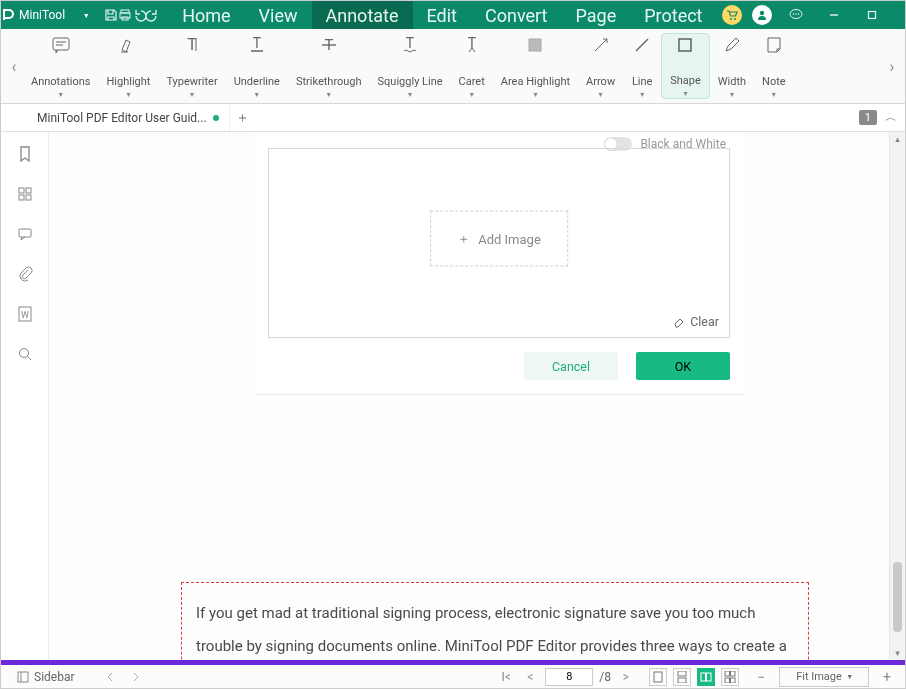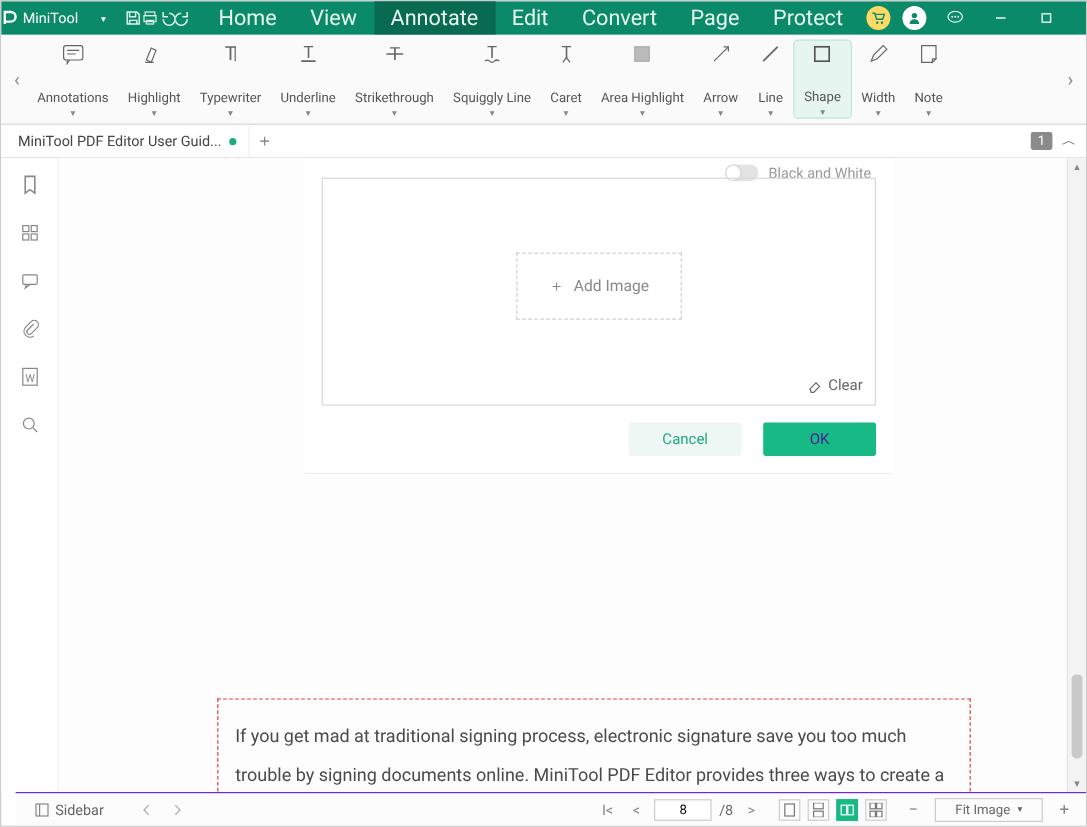--- a/index.html
+++ b/index.html
@@ -22,21 +22,21 @@
 
 .ribbon { height: 75px; border-bottom: 1px solid #d9d9d9; display:flex; align-items:center; padding: 0 4px; position:relative; background:#fafafa;}
 .ribbon .rbtn { display:flex; flex-direction:column; align-items:center; justify-content:center; height:66px; padding: 0 8px; cursor:pointer; font-size:11px; color:#555; border-radius:4px; position:relative;}
 .ribbon .rbtn.selected { background:#e6f5f0; border:1px solid #bfe6d9;}
 .ribbon .rbtn .ric { height:26px; display:flex; align-items:center; justify-content:center; color:#555;}
 .ribbon .rbtn .cap { margin-top:18px;}
 .ribbon .rbtn .dd { font-size:8px; color:#888; margin-top:2px;}
 .ribbon .navarr { width:18px; display:flex; align-items:center; justify-content:center; color:#888; cursor:pointer;}
 
 
-.tabstrip { height: 28px; border-bottom:1px solid #e0e0e0; display:flex; align-items:center; padding-left:4px; background:#fff;}
+.tabstrip { height: 28px; border-bottom:1px solid #e0e0e0; display:flex; align-items:center; padding-left:26px; background:#fff;}
 .doctab { display:flex; align-items:center; gap:6px; padding:0 10px; height:26px; font-size:12px; color:#444; border-right:1px solid #eee; cursor:pointer;}
 .doctab .dot { width:6px; height:6px; border-radius:50%; background:#1fab7a;}
 .addtab { width:26px; height:26px; display:flex; align-items:center; justify-content:center; color:#777; cursor:pointer; font-size:14px;}
 .tabstrip .rightbadge { margin-left:auto; display:flex; align-items:center; gap:8px; padding-right:8px;}
 .badgecount { background:#8a8a8a; color:#fff; font-size:11px; padding:1px 6px; border-radius:2px;}
 .chev-up { color:#666; cursor:pointer; font-size:12px;}
 
 
 .mainarea { position:absolute; top: 131px; left:0; right:0; bottom: 28px; display:flex; background:#fff;}
 .sidebar { width:48px; border-right:1px solid #eee; display:flex; flex-direction:column; align-items:center; padding-top:10px; gap:16px;}
@@ -54,26 +54,26 @@
 .sigtabs .active::after { content:""; position:absolute; left:-2px; right:-2px; bottom:-8px; height:2px; background:#17a673;}
 .bw { position:absolute; right:18px; top:5px; display:flex; align-items:center; gap:8px; font-size:12px; color:#999;}
 .toggle { width:28px; height:14px; border-radius:7px; background:#e3e3e3; position:relative;}
 .toggle::after{ content:""; position:absolute; width:12px; height:12px; border-radius:50%; background:#fff; top:1px; left:1px; box-shadow:0 0 1px rgba(0,0,0,0.3);}
 .sigbox { margin:14px 6px 0 6px; border:1px solid #d8d8d8; height:190px; position:relative;}
 .addimg { position:absolute; left:50%; top:50%; transform:translate(-50%,-58%); border:1px dashed #d0d0d0; padding: 18px 26px; display:flex; align-items:center; gap:8px; color:#888; font-size:13px; cursor:pointer;}
 .clear { position:absolute; right:10px; bottom:8px; display:flex; align-items:center; gap:5px; color:#666; font-size:12.5px; cursor:pointer;margin-top:12px;}
 .dlgbtns { display:flex; gap:18px; justify-content:flex-end; padding: 14px 6px 0 0;}
 .btn { width:94px; height:28px; display:flex; align-items:center; justify-content:center; font-size:12.5px; cursor:pointer; border-radius:2px;}
 .btn-cancel { background:#eef7f4; color:#1fab7a;}
-.btn-ok { background:#17b985; color:#4c1d95;}
+.btn-ok { background:#17b985; color:#000000;}
 
 .bodytext { position:absolute; left:132px; top:450px; width:628px; border:1.5px dashed #e03b3b; padding:14px 14px 14px 14px; font-size:15px; color:#4a4a4a; line-height:2.2;}
 
 
-.statusbar { position:absolute; left:12px; right:0; bottom:0; height:28px; border-top:1px solid #6d28d9; display:flex; align-items:center; font-size:12px; color:#666; background:#fcfcfc; padding:0 10px;}
+.statusbar { position:absolute; left:0; right:0; bottom:0; height:28px; border-top:5px solid #6d28d9; display:flex; align-items:center; font-size:12px; color:#666; background:#fcfcfc; padding:0 10px;}
 .statusbar .sbtn { display:flex; align-items:center; gap:5px; cursor:pointer; padding:0 6px;}
 .statusbar .spacer { flex:1;}
 .pagenav { display:flex; align-items:center; gap:6px;}
 .pagenav .pic { width:18px; text-align:center; cursor:pointer; color:#888;}
 .pginput { width:48px; height:18px; border:1px solid #ccc; text-align:center; font-size:11px; background:#fff;}
 .viewbtns { display:flex; gap:6px; margin:0 14px;}
 .viewbtns .vb { width:18px; height:18px; border:1px solid #ccc; display:flex; align-items:center; justify-content:center; cursor:pointer; font-size:10px; color:#777;}
 .viewbtns .vb.active { background:#17b985; border-color:#17b985; color:#fff;}
 .zoom { display:flex; align-items:center; gap:10px;}
 .zoom .zb { width:16px; text-align:center; cursor:pointer; color:#888; font-size:14px;}

